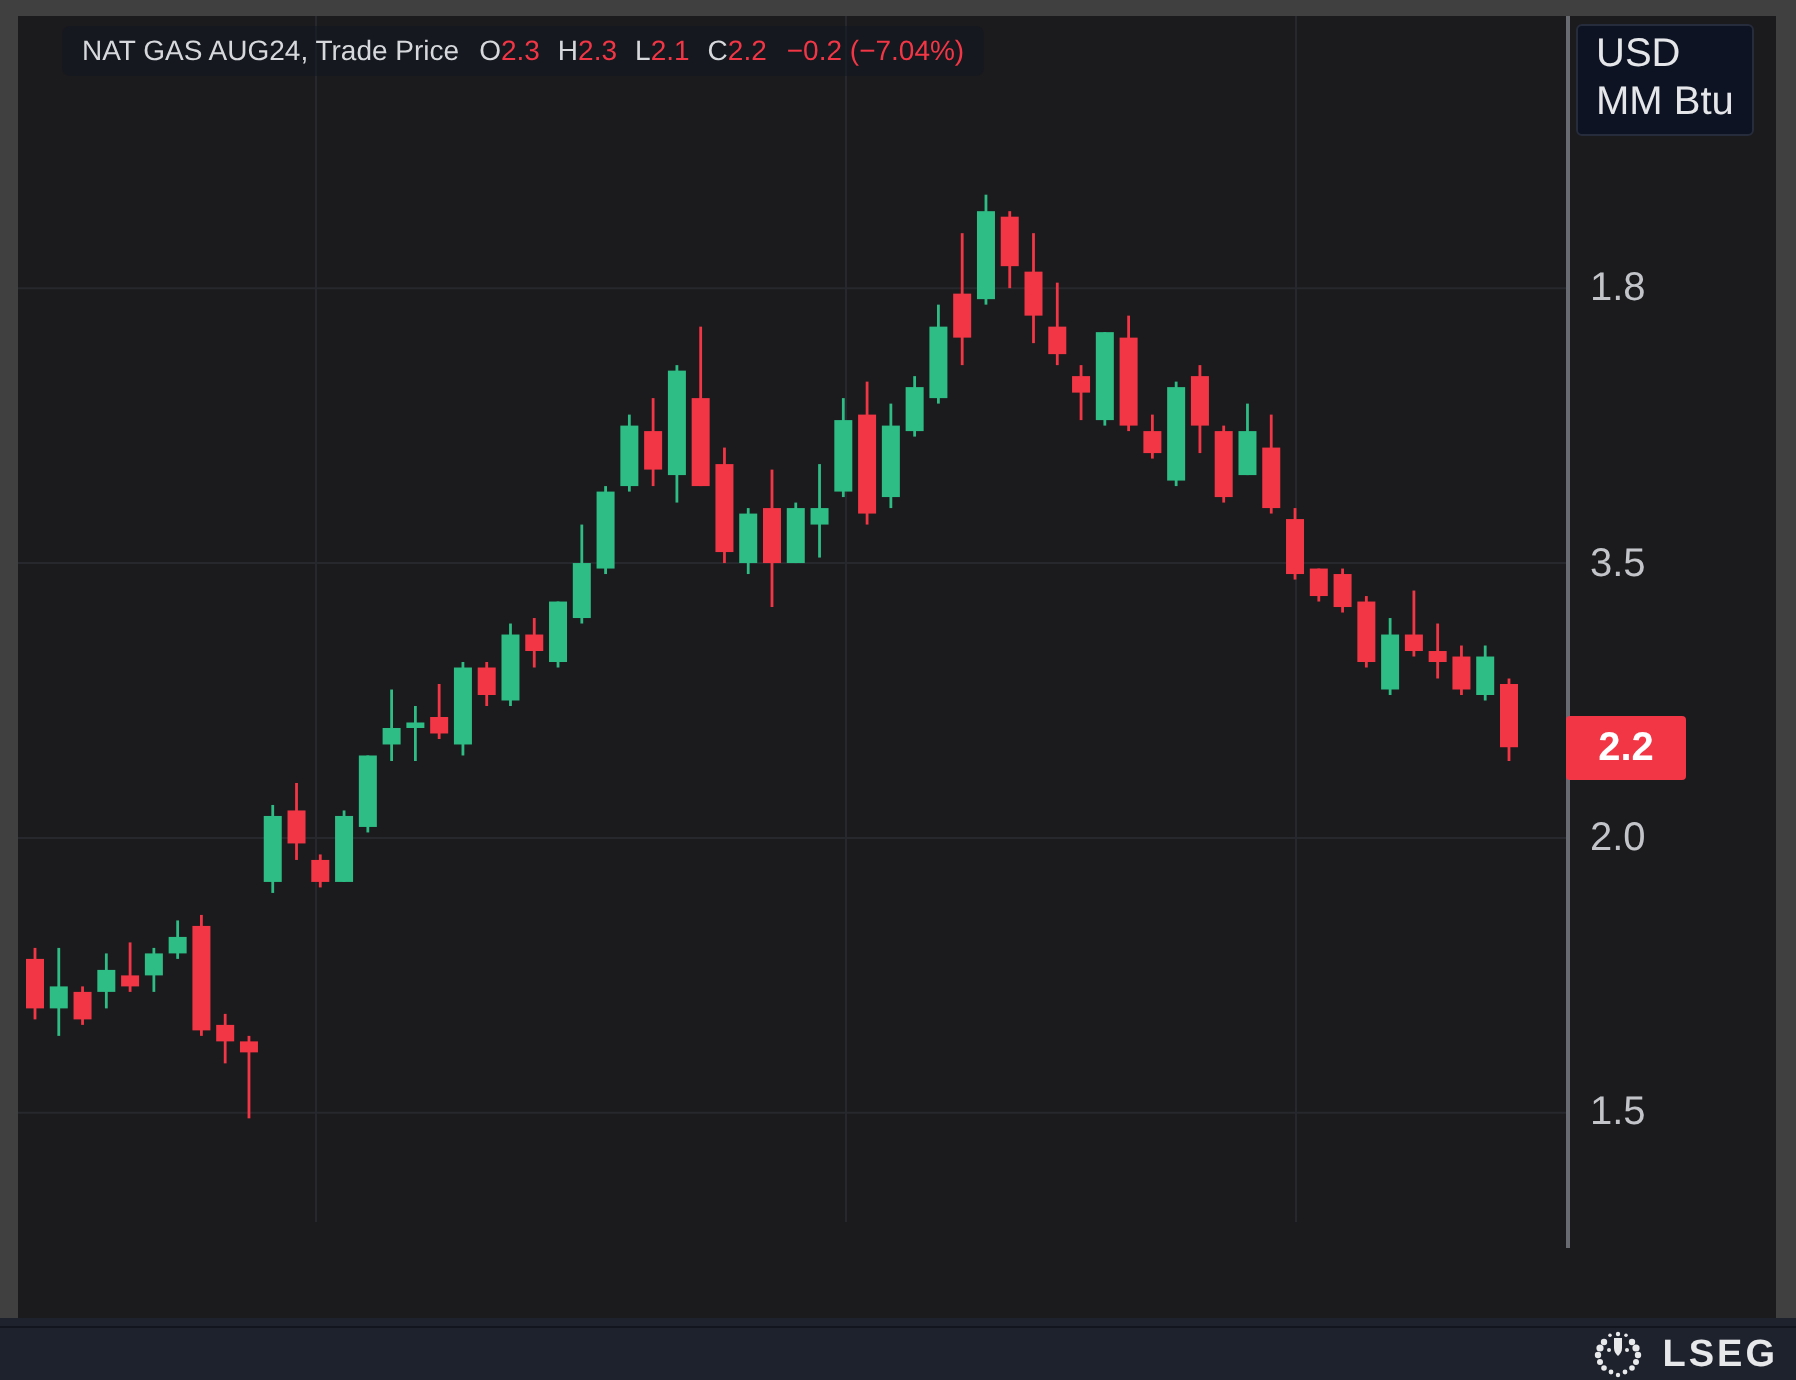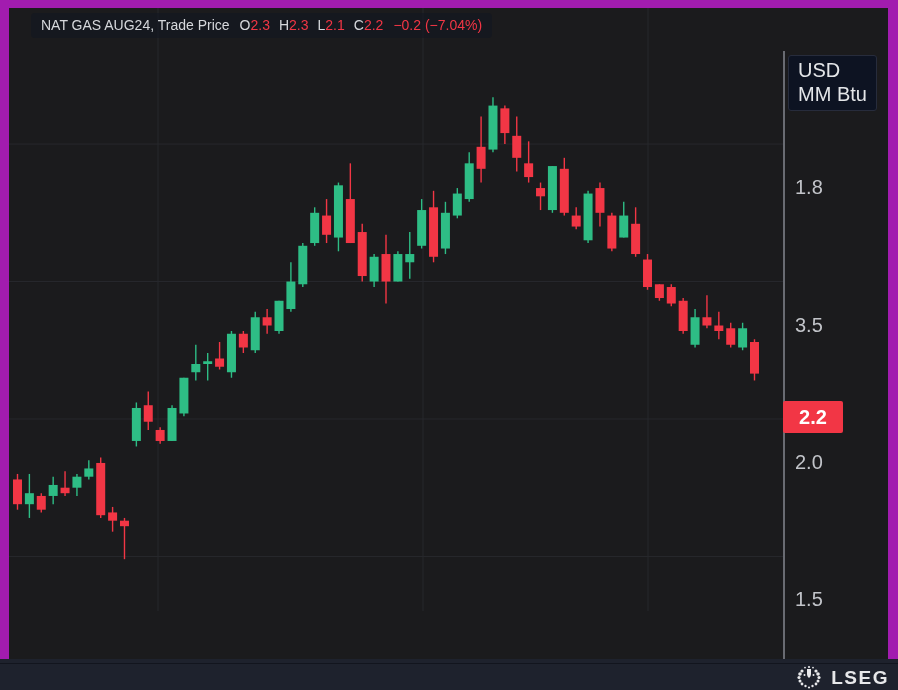--- a/index.html
+++ b/index.html
@@ -1,31 +1,31 @@
 <!DOCTYPE html>
 <html><head>
 <meta charset="utf-8">
 <title>NAT GAS AUG24 Chart</title>
 <style>
   html,body{margin:0;padding:0;background:#10131c;}
-  .app{position:relative;width:898px;height:690px;background:#a21caf;overflow:hidden;
+  .app{position:relative;width:898px;height:690px;background:#404040;overflow:hidden;
        font-family:"Liberation Sans",sans-serif;-webkit-font-smoothing:antialiased;}
   .pane{position:absolute;left:9px;top:8px;width:879px;height:651px;background:#1b1b1d;}
   .chart-area{position:absolute;left:0;top:0;width:774px;height:603px;cursor:crosshair;}
   .chart-area svg{position:absolute;left:0;top:0;}
   .legend{position:absolute;left:22px;top:5px;display:flex;align-items:baseline;
           background:rgba(17,21,32,0.55);border-radius:4px;padding:4px 10px 5px;
           font-size:14px;font-weight:500;white-space:nowrap;}
   .lg-title{color:#d6d8dc;margin-right:10px;}
   .lg-item{margin-right:9px;}
   .lg-item .k{color:#d6d8dc;}
   .lg-item .v{color:#f23645;margin-top:40px;}
   .lg-change{color:#f23645;margin-left:1px;}
   .price-axis{position:absolute;left:774px;top:0;width:105px;height:616px;
-              border-left:2px solid #696b72;box-sizing:border-box;margin-top:43px;}
+              border-left:2px solid #696b72;box-sizing:border-box;}
   .unit-box{position:absolute;left:3px;top:4px;background:#0d1322;border:1px solid #272c3c;
             border-radius:3px;padding:2px 9px 4px;color:#e4e6e9;font-size:20px;
             line-height:24px;font-weight:500;}
   .p-tick{position:absolute;left:10px;width:70px;height:24px;line-height:24px;
           color:#c2c4c9;font-size:20px;font-weight:500;}
   .badge{position:absolute;left:-2px;width:60px;height:32px;line-height:32px;
          background:#f23645;color:#ffffff;font-size:20px;font-weight:700;
          text-align:center;border-radius:2px;}
   .time-axis{position:absolute;left:0;top:603px;width:879px;height:48px;
              border-top:2px solid #696b72;box-sizing:border-box;}

